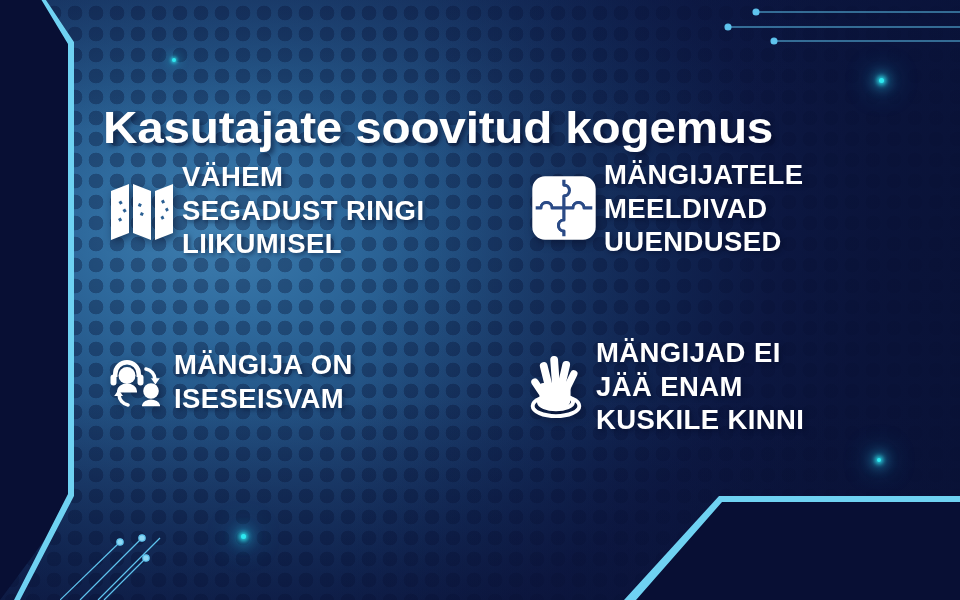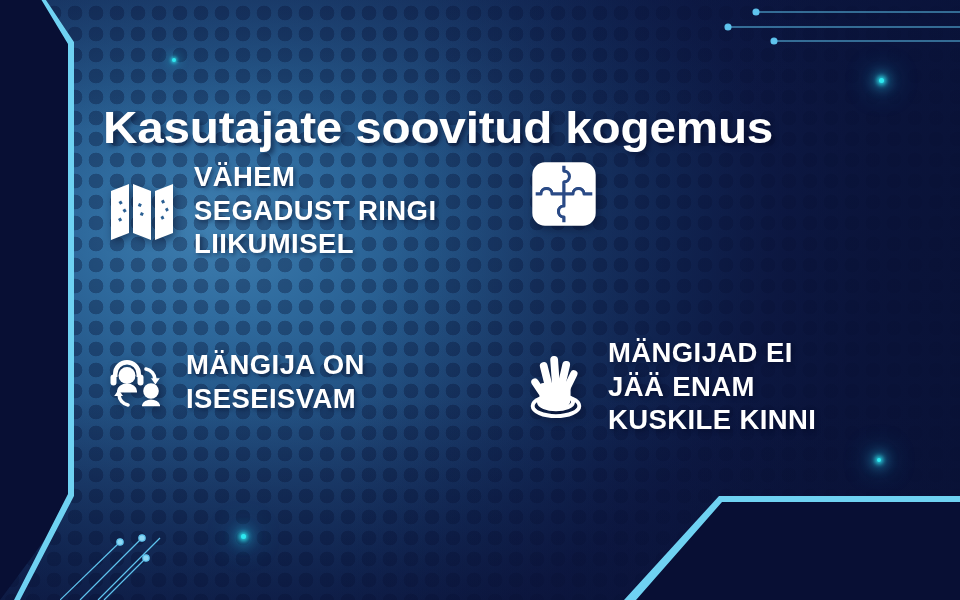--- a/index.html
+++ b/index.html
@@ -124,21 +124,21 @@
   
   .features {
     position: absolute;
     left: 0; top: 0;
     width: 960px; height: 600px;
   }
   .feature {
     position: absolute;
     display: flex;
     align-items: center;
-    gap: 18px;
+    gap: 6px;
   }
   .f1 { left: 108px; top: 160px; }
   .f2 { left: 530px; top: 158px; }
   .f3 { left: 106px; top: 348px; }
   .f4 { left: 522px; top: 336px; }
 
   .f-icon {
     flex: 0 0 auto;
     width: 68px;
     height: 72px;
@@ -247,20 +247,23 @@
 
             <path d="M32 0 H64 V32 H52 a5.5 5.5 0 1 0 -11 0 H32 V20 a5.5 5.5 0 1 0 0 -11 Z"></path>
 
             <path d="M0 32 H9 a5.5 5.5 0 1 1 11 0 H32 V44 a5.5 5.5 0 1 0 0 11 V64 H0 Z"></path>
 
             <path d="M32 32 H41 a5.5 5.5 0 1 1 11 0 H64 V64 H32 V55 a5.5 5.5 0 1 1 0 -11 Z"></path>
           </g>
           <rect x="2" y="2" width="60" height="60" rx="11" ry="11" fill="none" stroke="#ffffff" stroke-width="3.4"></rect>
         </svg>
       </div>
+      <div class="f-text">Mängijatele
+meeldivad
+uuendused</div>
     </div>
 
     <div class="feature f4">
       <div class="f-icon">
         <svg width="70" height="70" viewBox="0 0 70 70">
           <g fill="#ffffff">
 
             <rect x="30" y="4" width="8" height="34" rx="4" transform="rotate(-4 34 21)"></rect>
             <rect x="39" y="9" width="8" height="30" rx="4" transform="rotate(13 43 24)"></rect>
             <rect x="21" y="10" width="8" height="30" rx="4" transform="rotate(-14 25 25)"></rect>

